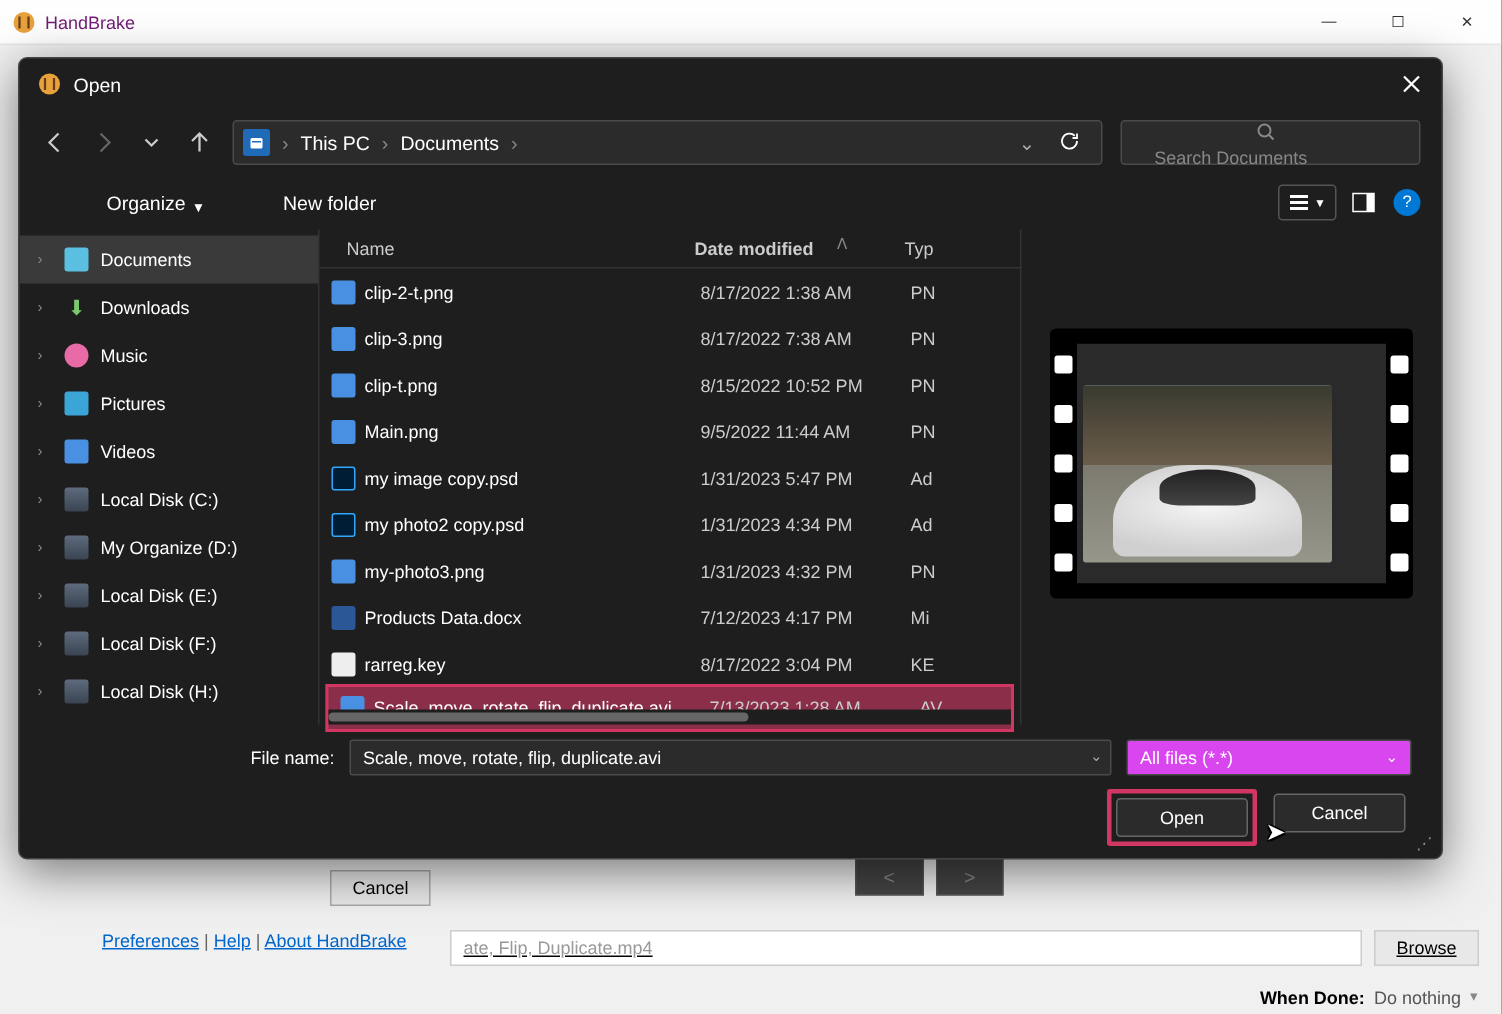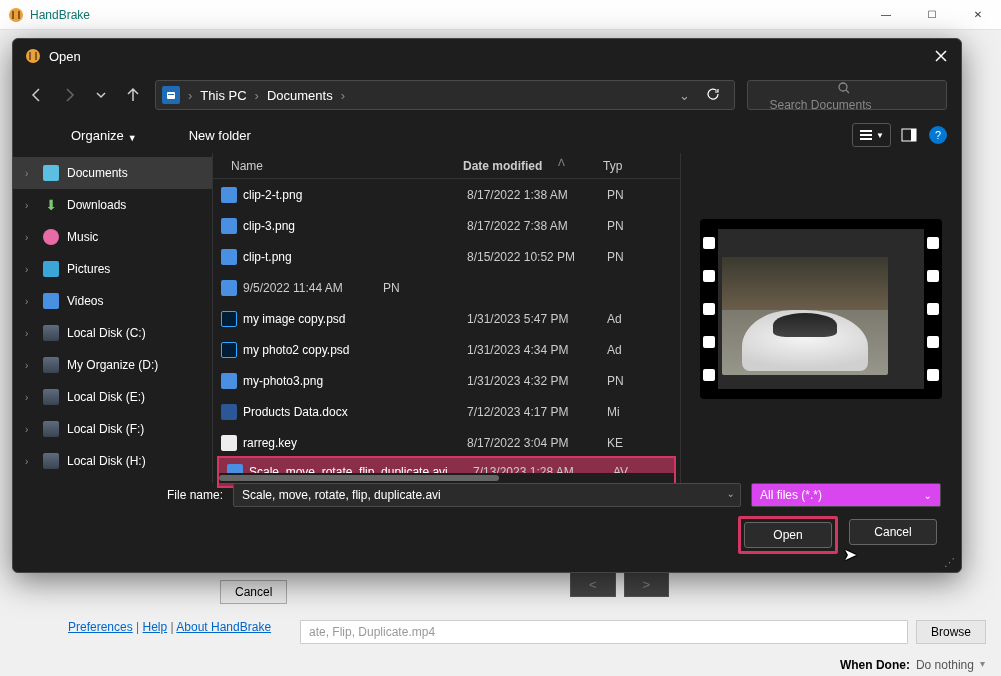--- a/index.html
+++ b/index.html
@@ -1,21 +1,21 @@
 <!DOCTYPE html>
 <html><head>
   <meta charset="utf-8">
   <style>
     * { margin: 0; padding: 0; box-sizing: border-box; font-family: 'Segoe UI', Tahoma, sans-serif; }
     body { background: #ffffff; width: 1001px; height: 676px; overflow: hidden; position: relative; }
     
     
     .hb-titlebar { height: 30px; background: #fefefe; display: flex; align-items: center; padding-left: 8px; border-bottom: 1px solid #e5e5e5; }
     .hb-icon { width: 16px; height: 16px; margin-right: 6px; }
-    .hb-title { font-size: 12px; color: #0f766e; flex: 1; }
+    .hb-title { font-size: 12px; color: #701a75; flex: 1; }
     .hb-window-controls { display: flex; }
     .hb-window-btn { width: 46px; height: 30px; display: flex; align-items: center; justify-content: center; font-size: 10px; color: #333; }
     
     
     .hb-content { position: absolute; top: 30px; left: 0; right: 0; bottom: 0; background: #f0f0f0; }
     .hb-nav-btns { display: flex; gap: 8px; justify-content: center; margin-left: 250px; }
     .hb-nav-btn { background: #444; color: #888; padding: 4px 18px; font-size: 13px; border: 1px solid #555; }
     .hb-output-field { flex: 1; background: #fff; border: 1px solid #ccc; padding: 4px 8px; font-size: 12px; color: #999; }
     .hb-browse-btn { background: #e8e8e8; border: 1px solid #ccc; padding: 4px 14px; font-size: 12px; }
     .hb-done-label { font-weight: bold; }
@@ -95,21 +95,21 @@
     .preview-film { width: 242px; height: 180px; background: #000; border-radius: 4px; position: relative; display: flex; }
     .film-strip { width: 18px; display: flex; flex-direction: column; justify-content: space-around; padding: 8px 0; }
     .film-hole { width: 12px; height: 12px; background: #fff; border-radius: 2px; margin: 0 auto; }
     .preview-frame { flex: 1; margin: 10px 0; position: relative; overflow: hidden; }
     .preview-img-bg { position: absolute; inset: 0; background: #2a2a2a; }
     .preview-car-area { position: absolute; top: 28px; left: 4px; right: 36px; bottom: 14px; background: linear-gradient(180deg, #8fa5a0 0%, #a8b8b0 45%, #7c7a6e 45%, #97968a 100%); border-radius: 2px; }
     .preview-house { position: absolute; top: 0; left: 0; right: 0; height: 45%; background: linear-gradient(180deg, #3a3a30 0%, #6b5d4a 100%); clip-path: polygon(0 0, 100% 0, 100% 100%, 0 100%); }
     .preview-car { position: absolute; bottom: 4px; left: 12%; width: 76%; height: 52%; background: radial-gradient(ellipse 70% 50% at 50% 45%, #f5f5f5, #d0d0d0); border-radius: 40% 50% 8px 8px / 60% 60% 8px 8px; }
     .preview-car::before { content:''; position:absolute; top:5%; left:25%; width:50%; height:40%; background: linear-gradient(180deg,#222,#444); border-radius: 50% 50% 20% 20%; }
     
-    .dlg-bottom { padding: 0 20px; }
+    .dlg-bottom { padding: 10px 20px; }
     .filename-row { display: flex; align-items: center; gap: 10px; margin-bottom: 12px; }
     .filename-label { font-size: 12px; text-align: right; width: 190px; }
     .filename-input { flex: 1; background: #2b2b2b; border: 1px solid #4a4a4a; height: 24px; padding: 0 8px; color: #fff; font-size: 12px; border-radius: 2px; }
     .filter-select { width: 190px; background: #d946ef; border: 1px solid #4a4a4a; height: 24px; padding: 0 8px; color: #fff; font-size: 12px; border-radius: 2px; display: flex; align-items: center; justify-content: space-between; }
     .btn-row { display: flex; justify-content: flex-end; gap: 14px; padding-right: 4px; position: relative; }
     .dlg-btn { width: 88px; height: 26px; background: #2b2b2b; border: 1px solid #666; color: #fff; font-size: 12px; border-radius: 3px; cursor: pointer; }
     .open-highlight { border: 3px solid #d13762; padding: 3px; margin: -3px; border-radius: 2px; }
     .resize-grip { position: absolute; bottom: 3px; right: 6px; color: #888; font-size: 11px; }
     .cursor-arrow { position: absolute; top: 506px; right: 104px; color: #fff; font-size: 16px; pointer-events: none; text-shadow: 1px 1px 0 #000, -1px -1px 0 #000, 1px -1px 0 #000, -1px 1px 0 #000; }
   </style>
@@ -129,21 +129,21 @@
     <div class="hb-window-btn">☐</div>
     <div class="hb-window-btn">✕</div>
   </div>
 </div>
 
 <div class="hb-content">
   <div class="hb-nav-btns" style="position:absolute;top:542px;left:320px;">
     <div class="hb-nav-btn">&lt;</div>
     <div class="hb-nav-btn">&gt;</div>
   </div>
-  <div style="position:absolute;top:590px;left:300px;right:15px;display:flex;align-items:center;gap:8px;">
+  <div style="position:absolute;top:590px;left:300px;right:15px;display:flex;align-items:center;gap:8px;text-decoration:underline;">
     <div class="hb-output-field">ate, Flip, Duplicate.mp4</div>
     <button class="hb-browse-btn">Browse</button>
   </div>
   <div style="position:absolute;top:628px;right:16px;display:flex;gap:6px;font-size:12px;">
     <span class="hb-done-label">When Done:</span>
     <span class="hb-done-val">Do nothing</span>
     <span style="color:#888;font-size:10px;">▾</span>
   </div>
 </div>
 
@@ -319,20 +319,21 @@
             <span class="fl-type">PN</span>
           </div>
           <div class="fl-row">
             <span class="fl-icon fi-png"></span>
             <span class="fl-name">clip-t.png</span>
             <span class="fl-date">8/15/2022 10:52 PM</span>
             <span class="fl-type">PN</span>
           </div>
           <div class="fl-row">
             <span class="fl-icon fi-png"></span>
+            <span class="fl-name">Main.png</span>
             <span class="fl-date">9/5/2022 11:44 AM</span>
             <span class="fl-type">PN</span>
           </div>
           <div class="fl-row">
             <span class="fl-icon fi-psd"></span>
             <span class="fl-name">my image copy.psd</span>
             <span class="fl-date">1/31/2023 5:47 PM</span>
             <span class="fl-type">Ad</span>
           </div>
           <div class="fl-row">

